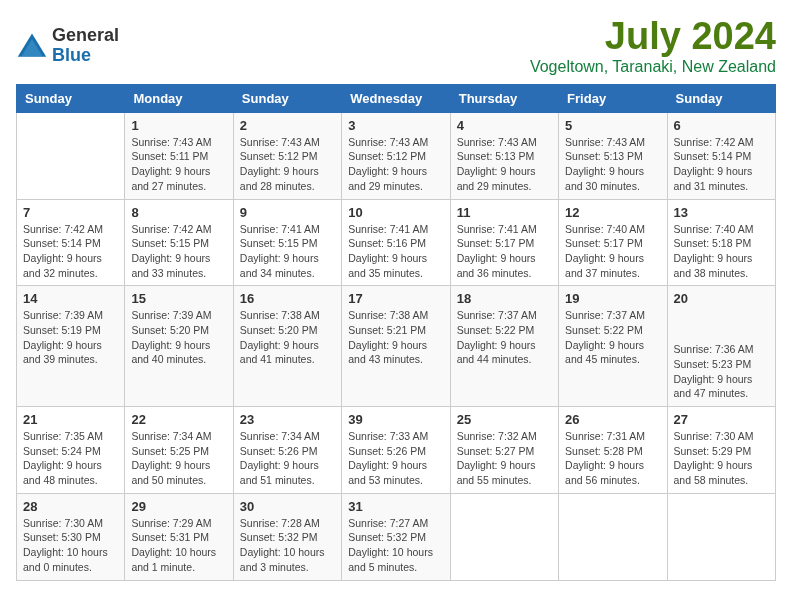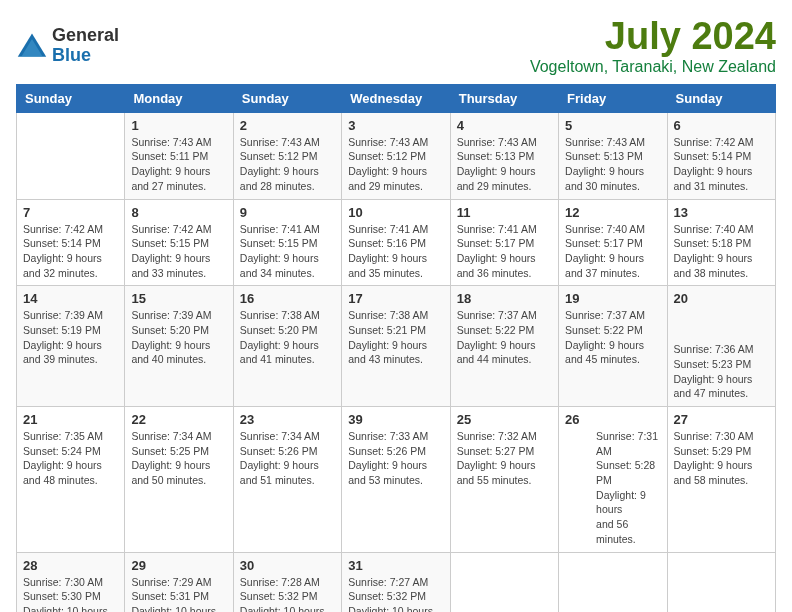--- a/index.html
+++ b/index.html
@@ -306,21 +306,21 @@
         </td>
         <td>
           <span class="day-num">25</span>
           <div class="day-info" style="white-space: pre-line;">Sunrise: 7:32 AM
 Sunset: 5:27 PM
 Daylight: 9 hours
 and 55 minutes.</div>
         </td>
         <td>
           <span class="day-num">26</span>
-          <div class="day-info" style="white-space: pre-line; margin-left: 31px;">Sunrise: 7:31 AM
+          <div class="day-info" style="white-space: pre-line;">Sunrise: 7:31 AM
 Sunset: 5:28 PM
 Daylight: 9 hours
 and 56 minutes.</div>
         </td>
         <td>
           <span class="day-num">27</span>
           <div class="day-info" style="white-space: pre-line;">Sunrise: 7:30 AM
 Sunset: 5:29 PM
 Daylight: 9 hours
 and 58 minutes.</div>

